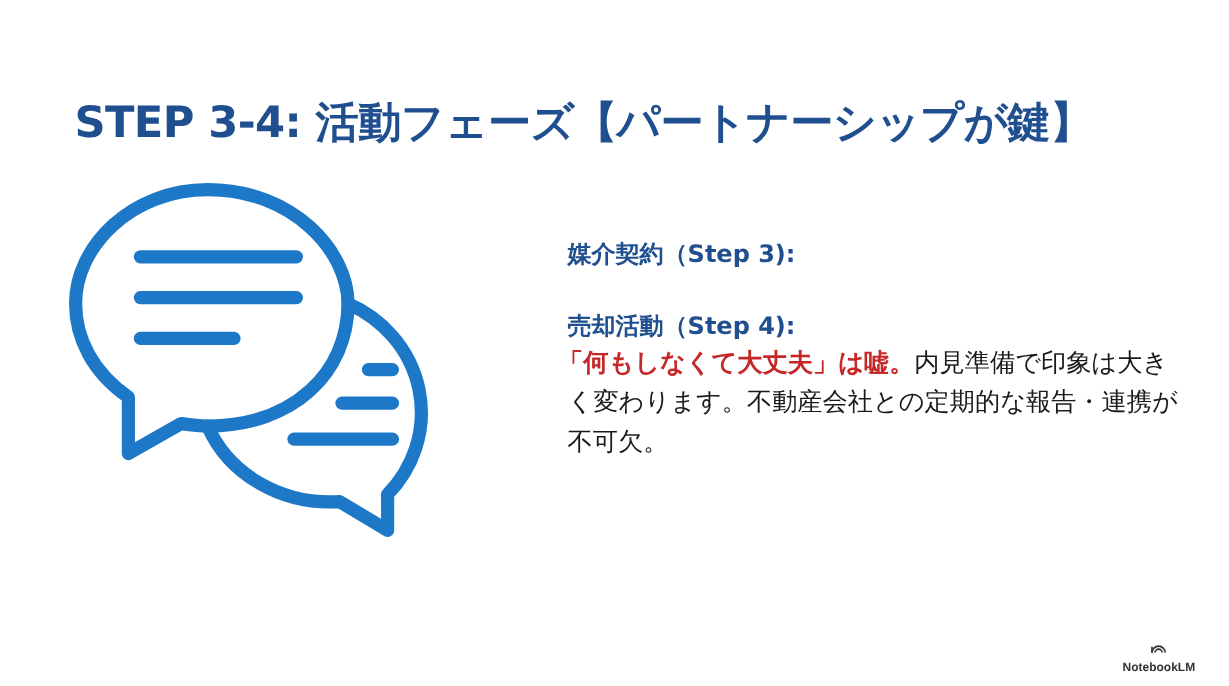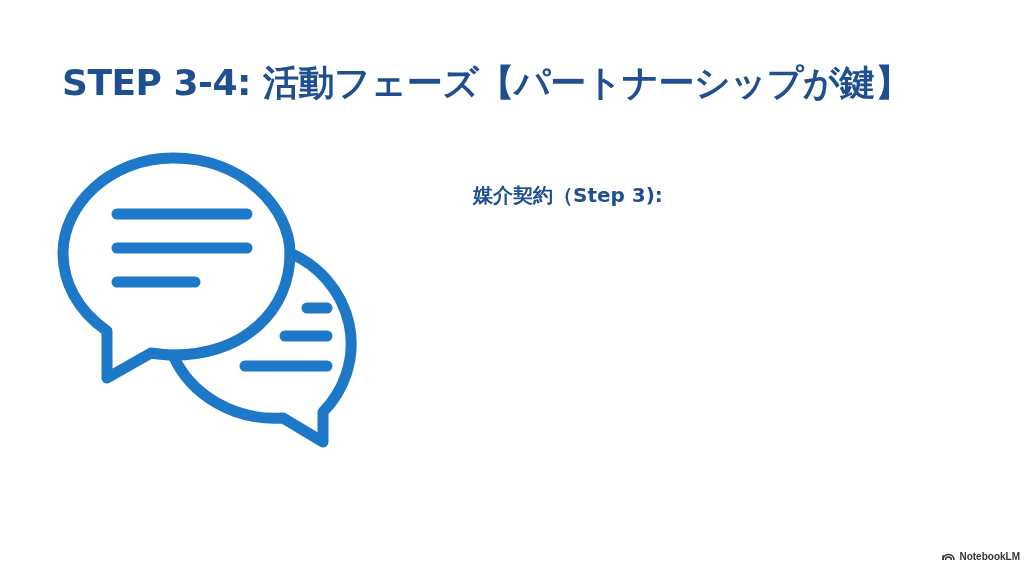--- a/index.html
+++ b/index.html
@@ -3,44 +3,45 @@
 <meta charset="utf-8">
 <style>
   html, body { margin: 0; padding: 0; }
   body {
     width: 1024px; height: 572px; overflow: hidden;
     background: #ffffff;
     font-family: "DejaVu Sans", "Liberation Sans", sans-serif;
     position: relative;
   }
   .title {
-    position: absolute; left: 62px; top: 60px;
+    position: absolute; left: 62px; top: 80px;
     font-size: 36px; font-weight: bold; letter-spacing: -0.5px;
     white-space: nowrap;
     line-height: 46px;
   }
   .icon-wrap {
     position: absolute; left: 55px; top: 150px; width: 330px; height: 310px;
   }
   .content {
-    position: absolute; left: 473px; top: 180px; width: 520px;
+    position: absolute; left: 473px; top: 196px; width: 520px;
   }
   .section { margin-bottom: 30px; }
   .sec-title {
     font-size: 20px; font-weight: bold; line-height: 30px;
   }
   .sec-body {
     font-size: 21px; line-height: 33px; color: #1a1a1a;
   }
   .emph { font-weight: bold; }
   .footer {
-    position: absolute; right: 4px; bottom: 10px;
+    position: absolute; right: 28px; bottom: 10px;
     display: flex; align-items: center; gap: 4px;
     font-size: 10px; font-weight: bold; color: #333333;
     font-family: "Liberation Sans", sans-serif;
+    flex-direction: column;
   }
 </style>
 </head>
 <body>
 
 <div class="title" style="color: rgb(31, 79, 142);">STEP 3-4: 活動フェーズ【パートナーシップが鍵】</div>
 
 <div class="icon-wrap">
   <svg width="330" height="310" viewBox="0 0 330 310">
     <g fill="none" stroke="#1e78c8" stroke-width="11" stroke-linecap="round" stroke-linejoin="round">
@@ -57,20 +58,24 @@
       <line x1="230" y1="186" x2="272" y2="186"></line>
       <line x1="190" y1="216" x2="272" y2="216"></line>
     </g>
   </svg>
 </div>
 
 <div class="content">
   <div class="section">
     <div class="sec-title" style="color:#1f4f8e">媒介契約（Step 3):</div>
   </div>
+  <div class="section">
+    <div class="sec-title" style="color:#1f4f8e">売却活動（Step 4):</div>
+    <div class="sec-body"><span class="emph" style="color:#c62828; margin-left:-8px">「何もしなくて大丈夫」は嘘。</span><span>内見準備で印象は大きく変わります。不動産会社との定期的な報告・連携が不可欠。</span></div>
+  </div>
 </div>
 
 <div class="footer">
   <span>
     <svg width="13" height="10" viewBox="0 0 13 10">
       <g fill="none" stroke="#333" stroke-width="1.4">
         <path d="M1 10 A5.5 5.5 0 0 1 12 10"></path>
         <path d="M3.5 10 A3 3 0 0 1 9.5 10"></path>
         <path d="M1 10 V5"></path>
       </g>

